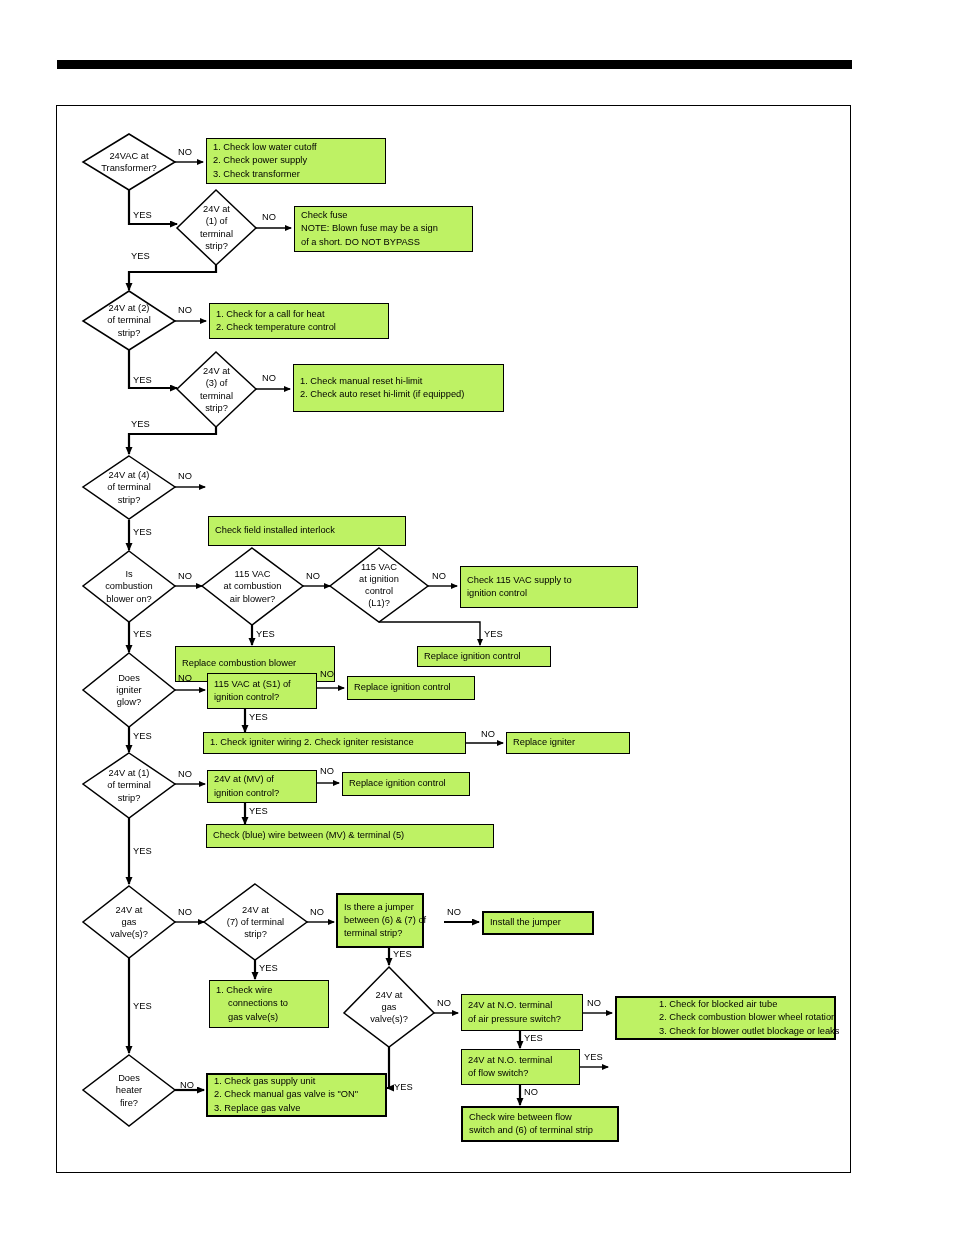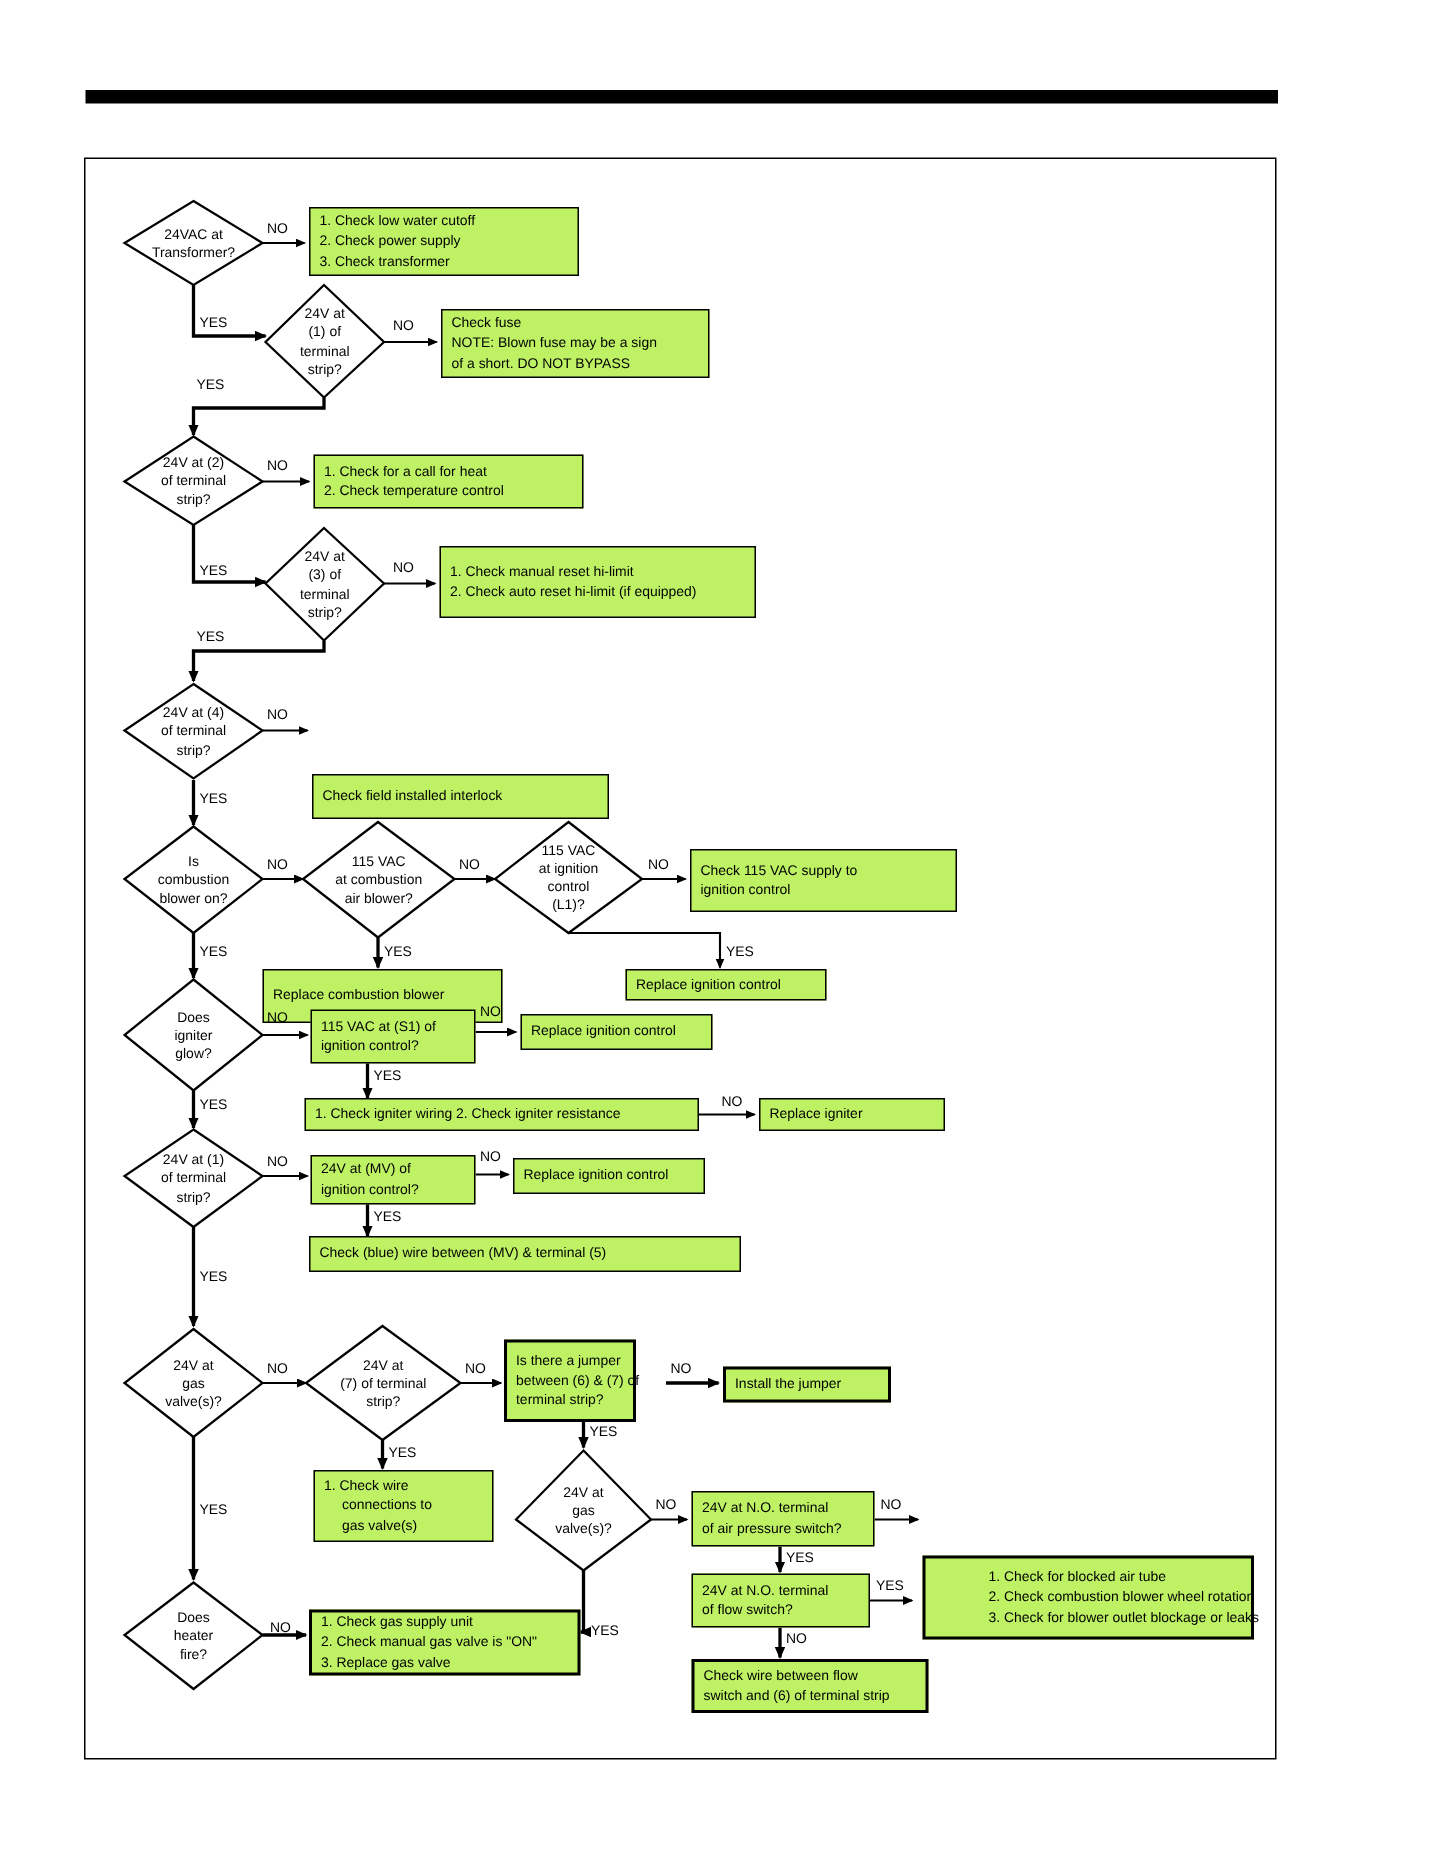--- a/index.html
+++ b/index.html
@@ -438,21 +438,21 @@
     </div>
   </div>
 
   <div class="node rect" style="left:461px; top:994px; width:122px; height:37px;">
     <div class="lines">
       <div>24V at N.O. terminal</div>
       <div>of air pressure switch?</div>
     </div>
   </div>
 
-  <div class="node rect" style="left:615px; top:1037px; width:221px; height:56px; border-width:2.2px;padding-left:42px;">
+  <div class="node rect" style="left:615px; top:996px; width:221px; height:44px; border-width:2.2px;padding-left:42px;">
     <div class="lines">
       <div>1. Check for blocked air tube</div>
       <div>2. Check combustion blower wheel rotation</div>
       <div>3. Check for blower outlet blockage or leaks</div>
     </div>
   </div>
 
   <div class="node rect" style="left:461px; top:1049px; width:119px; height:36px;">
     <div class="lines">
       <div>24V at N.O. terminal</div>

